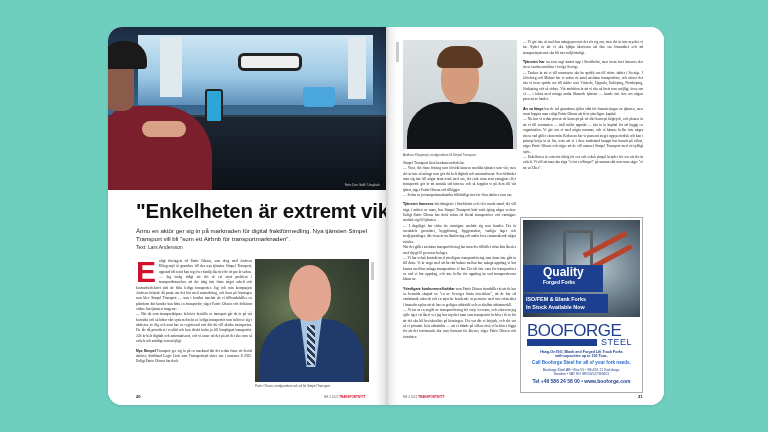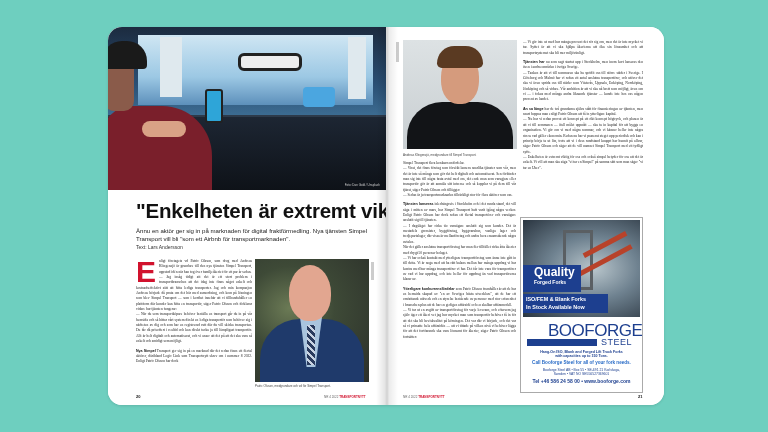--- a/index.html
+++ b/index.html
@@ -66,26 +66,26 @@
   .portrait-r .face { position: absolute; left: 38px; top: 12px; width: 38px; height: 52px; background: #d59b7d; border-radius: 48% 48% 44% 44%; }
   .portrait-r .hair { position: absolute; left: 34px; top: 6px; width: 46px; height: 22px; background: #5a3a22; border-radius: 22px 22px 6px 6px; }
   .caption-r { position: absolute; left: 17px; top: 126px; font-family: "Liberation Sans", sans-serif; font-size: 3px; color: #444; }
   .vcredit-r { position: absolute; left: 10px; top: 15px; width: 3px; height: 20px; background: #ccc; }
 
   .ad { position: absolute; left: 134px; top: 190px; width: 123px; height: 176px; border: 1px solid #aaa; background: #fff; overflow: hidden; }
   .ad .photo { position: absolute; left: 2px; top: 2px; width: 117px; height: 97px;
     background: radial-gradient(ellipse at 60% 50%, #b9c6cc 0%, #6f8290 45%, #2a3540 100%); }
   .ad .fork { position: absolute; background: #b8422a; transform: rotate(-28deg); }
   .ad .mast { position: absolute; left: 40px; top: 10px; width: 30px; height: 60px; border: 3px solid #5a5f63; }
-  .ad .q-box { position: absolute; left: 2px; top: 47px; width: 58px; height: 27px; background: #1d3f8f; color: #fff; font-family: "Liberation Sans", sans-serif; padding: 1px 11px; }
+  .ad .q-box { position: absolute; left: 2px; top: 47px; width: 80px; height: 27px; background: #1d3f8f; color: #fff; font-family: "Liberation Sans", sans-serif; padding: 1px 20px; }
   .ad .q-big { font-size: 12px; font-weight: 700; line-height: 13px; }
   .ad .q-small { font-size: 5px; font-weight: 700; }
   .ad .iso { position: absolute; left: 2px; top: 76px; width: 85px; height: 19px; background: #1d3f8f; color: #fff;
     font-family: "Liberation Sans", sans-serif; font-weight: 700; font-size: 5.4px; line-height: 8px; padding: 1px 3px; }
-  .ad .logo { position: absolute; left: 6px; top: 103px; font-family: "Liberation Sans", sans-serif; font-size: 17px; letter-spacing: -0.5px; color: #1d3f8f; font-weight: 400; margin-left: 21px; }
+  .ad .logo { position: absolute; left: 6px; top: 103px; font-family: "Liberation Sans", sans-serif; font-size: 17px; letter-spacing: -0.5px; color: #1d3f8f; font-weight: 400; }
   .ad .logobar { position: absolute; left: 6px; top: 121px; width: 70px; height: 7px; background: #1d3f8f; }
   .ad .steel { position: absolute; left: 80px; top: 119px; font-family: Liberation Sans, sans-serif; font-size: 9px; color: #1d3f8f; letter-spacing: 0.5px; }
   .ad .line { position: absolute; left: 0; width: 121px; text-align: center; font-family: "Liberation Sans", sans-serif; }
   .ad .l1 { top: 132px; font-size: 3.6px; font-weight: 700; color: #1d3f8f; line-height: 4.4px; }
   .ad .l2 { top: 142px; font-size: 4.6px; font-weight: 700; color: #2a6cc7; }
   .ad .l3 { top: 150px; font-size: 3.4px; color: #1d3f8f; line-height: 4.4px; }
   .ad .l4 { top: 160px; font-size: 5px; font-weight: 700; color: #1d3f8f; }
 </style>
 </head>
 <body>

